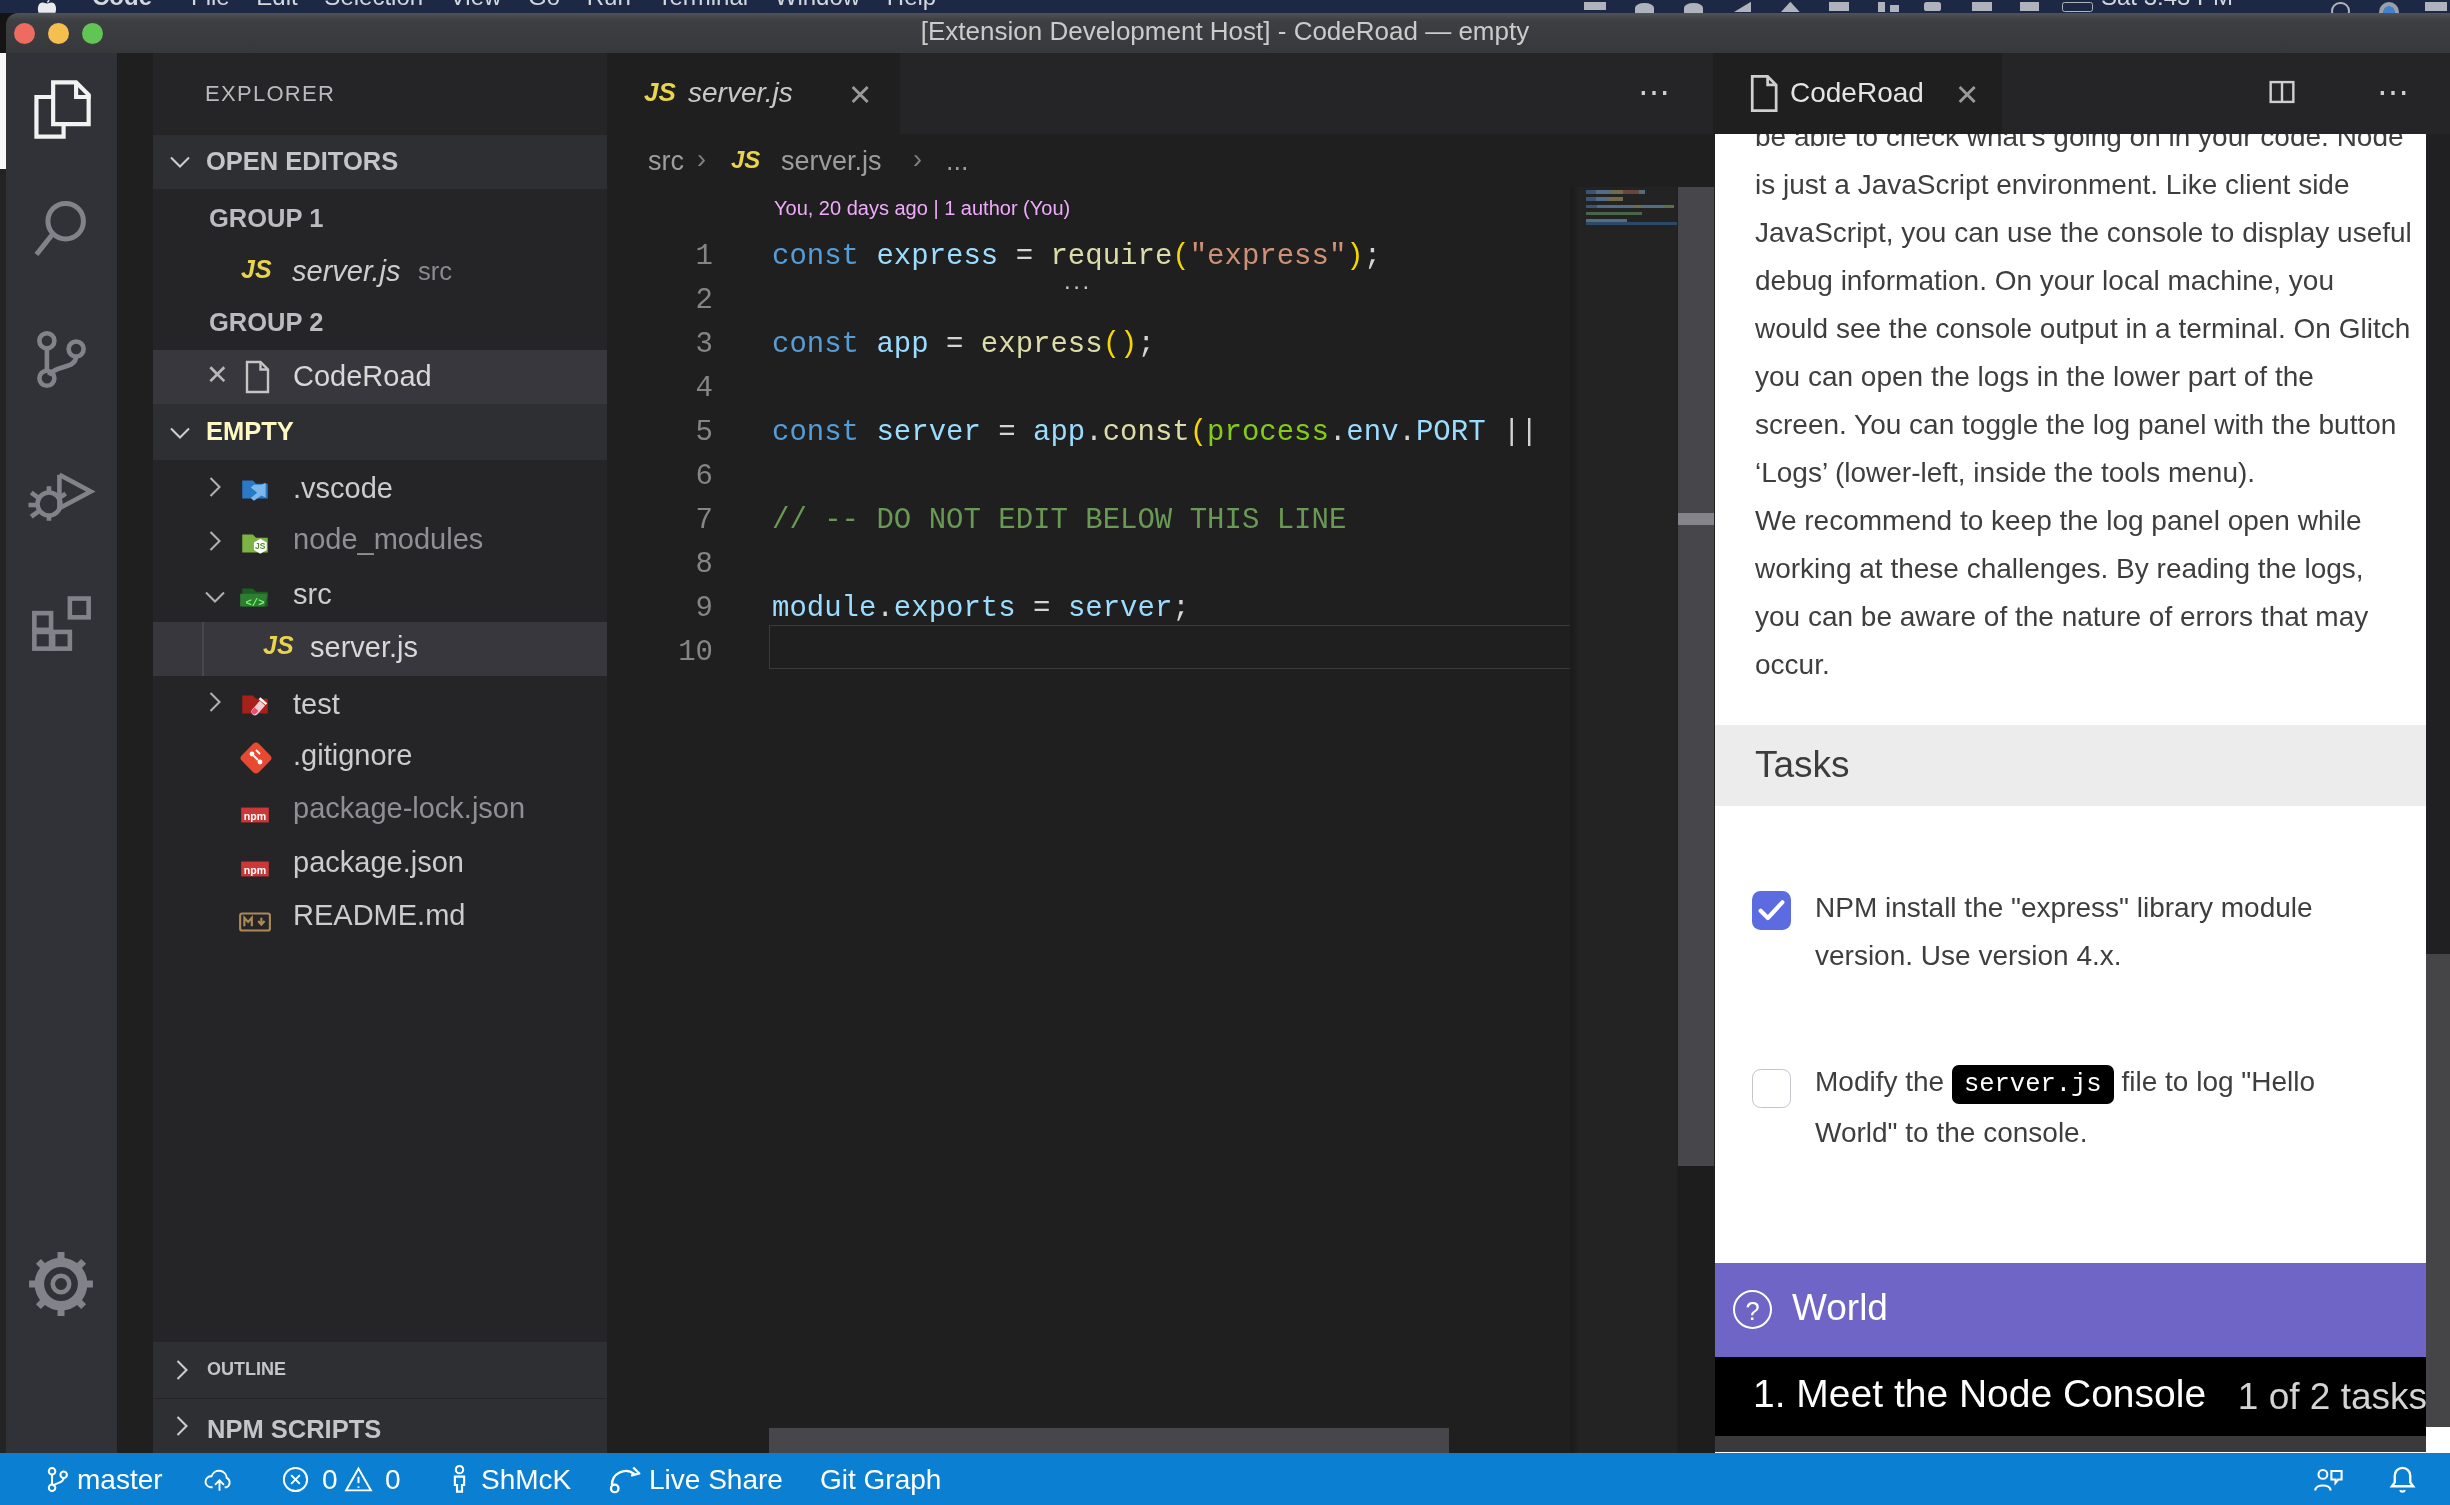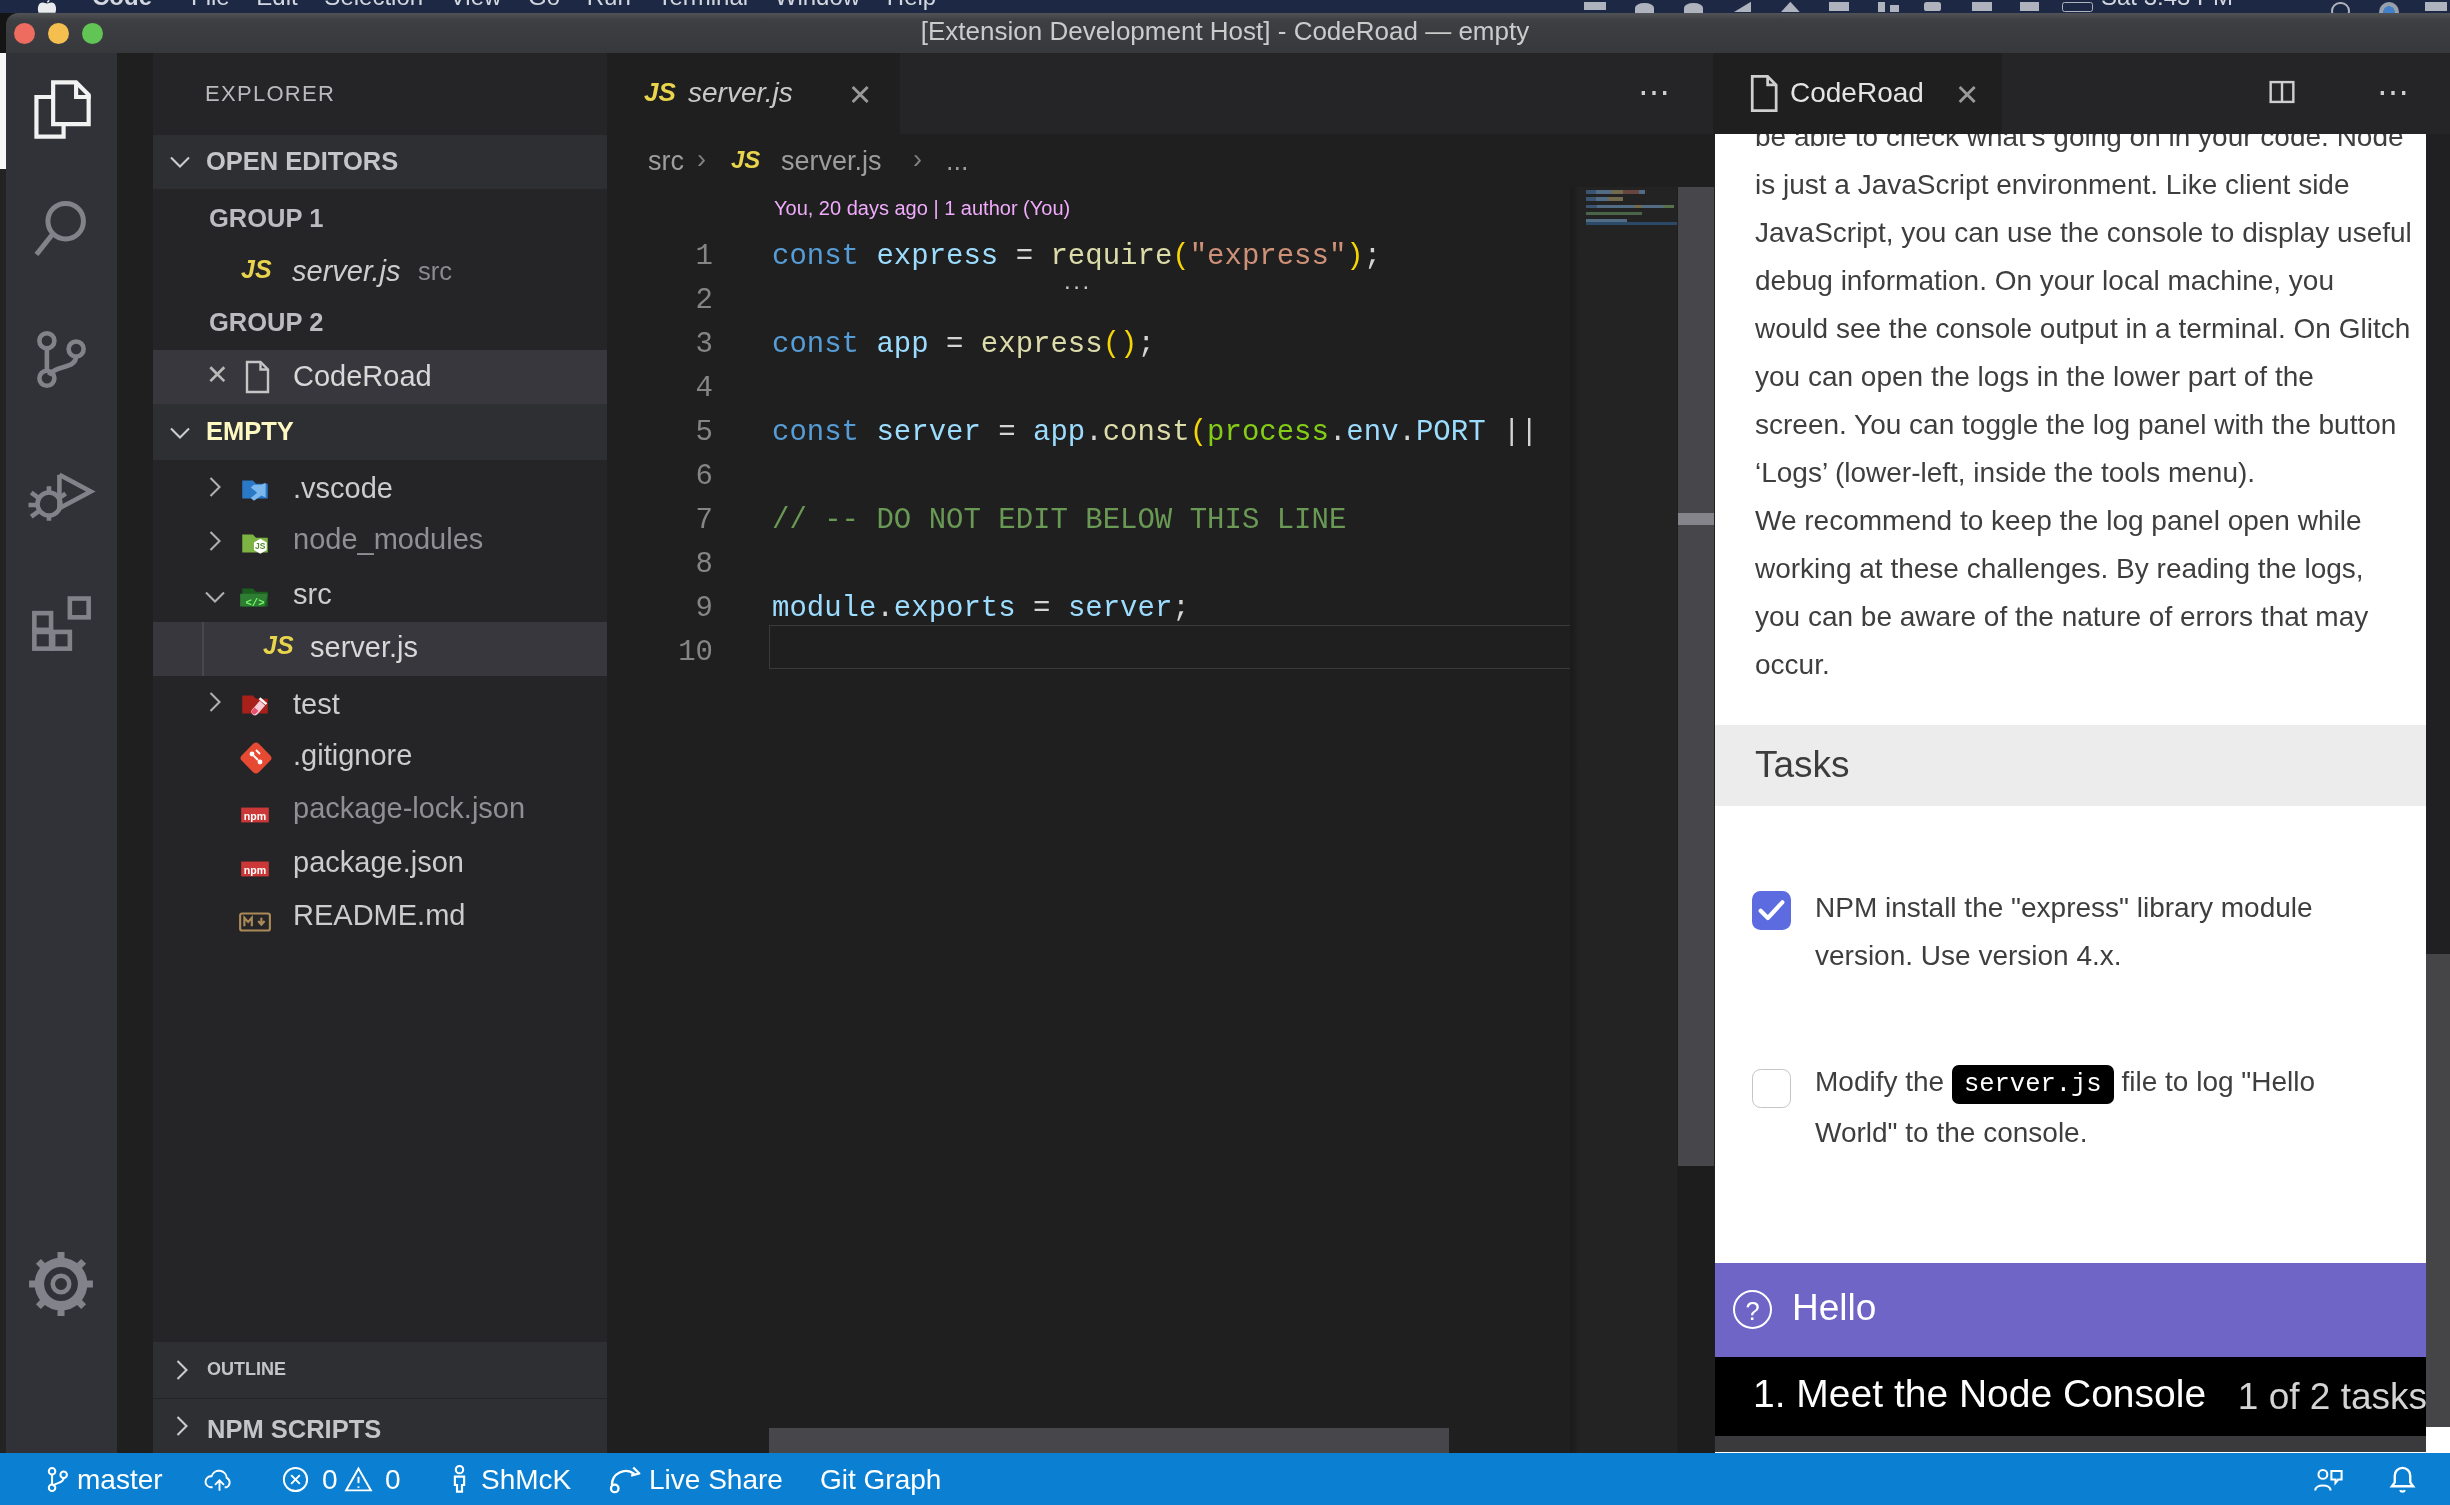--- a/index.html
+++ b/index.html
@@ -294,21 +294,21 @@
         <path d="M3 10 l6 6 L21 3"></path>
       </svg>
   </div>
   <div class="abs" style="left:100px;top:750px;font-size:28px;line-height:48px;">NPM install the "express" library module<br>version. Use version 4.x.</div>
 
   <div class="abs" style="left:37px;top:935px;width:39px;height:39px;background:#ffffff;border:1.7px solid #c4c4ca;border-radius:8.5px;"></div>
   <div class="abs" style="left:100px;top:924px;font-size:28px;line-height:48px;">Modify the <span style="font-family:'Liberation Mono',monospace;font-size:25.5px;background:#000;color:#fff;padding:5.1px 12px;border-radius:6.8px;">server.js</span> file to log "Hello<br><span style="line-height:47px;">World" to the console.</span></div>
 
   <div class="abs" style="left:0;top:1129px;width:735px;height:94px;background:#6e65c6;color:#ffffff;">
     <div class="abs" style="left:18px;top:27px;width:39px;height:39px;border:2.6px solid #fff;border-radius:50%;text-align:center;line-height:39px;font-size:25.5px;">?</div>
-    <div class="abs" style="left:77px;top:24px;font-size:37px;">Hello</div>
+    <div class="abs" style="left:77px;top:24px;font-size:37px;">World</div>
   </div>
 
   <div class="abs" style="left:0;top:1223px;width:735px;height:79px;background:#000;color:#fff;">
     <div class="abs" style="left:38px;top:15.3px;font-size:39px;">1. Meet the Node Console</div>
     <div class="abs" style="right:23px;top:18.7px;font-size:37px;color:#d4d4d4;">1 of 2 tasks</div>
   </div>
   <div class="abs" style="left:0;top:1302px;width:735px;height:16px;background:#3a3a3c;"></div>
 
   <div class="abs" style="left:711px;top:0;width:24px;height:1293px;background:#454547;"></div>
   <div class="abs" style="left:711px;top:0;width:24px;height:820px;background:#202023;"></div>

